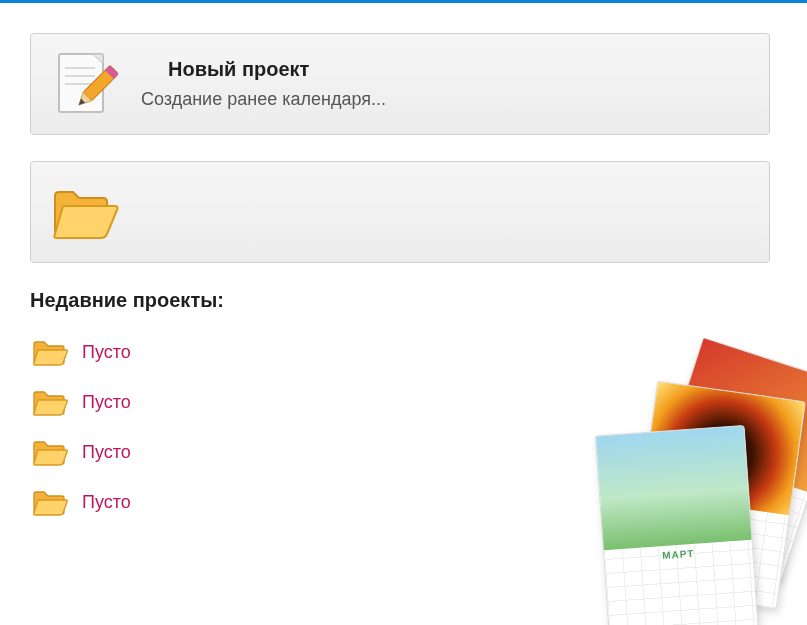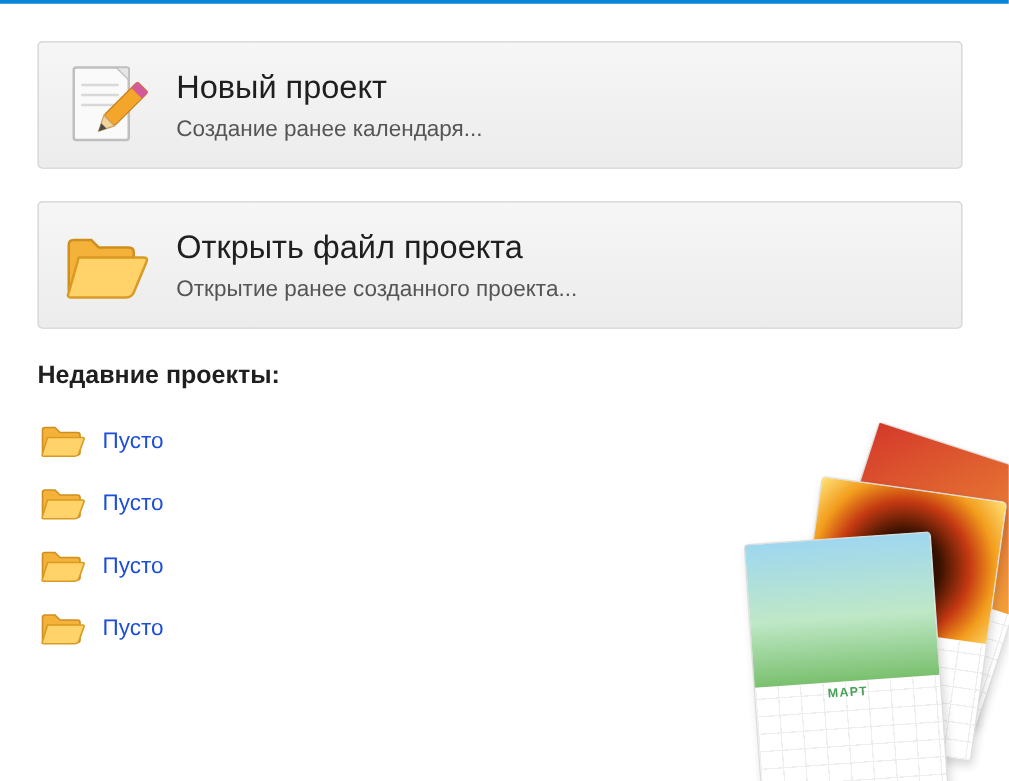--- a/index.html
+++ b/index.html
@@ -21,33 +21,33 @@
     border-radius: 4px;
     padding: 14px 18px;
     display: flex;
     align-items: center;
     gap: 20px;
     cursor: pointer;
     margin-bottom: 26px;
   }
   .action-button .icon { width: 72px; height: 72px; flex: 0 0 72px; display:flex; align-items:center; justify-content:center;}
   .action-text { display:flex; flex-direction:column; gap:8px;}
-  .action-title { font-size: 26px; font-weight: 400; color:#1f1f1f; }
+  .action-title { font-size: 20px; font-weight: 700; color:#1f1f1f;margin-left:27px; }
   .action-desc  { font-size: 18px; color:#555; }
 
   .recent-section { margin-top: 0; }
   .recent-heading { font-size: 20px; font-weight: 700; color:#1f1f1f; margin-bottom: 20px;}
   .recent-list { display:flex; flex-direction:column; gap:10px;}
   .recent-item {
     display:flex; align-items:center; gap:14px;
     padding: 4px 2px;
     cursor: pointer;
   }
   .recent-item .ri-icon { width:36px; height:32px;}
-  .recent-label { font-size: 18px; color:#1d4ed8; }
+  .recent-label { font-size: 18px; color:#be185d; }
 
   
   .calendar-stack{
     position:absolute;
     right:-20px;
     bottom:-10px;
     width:260px;
     height:280px;
     pointer-events:none;
   }
@@ -103,24 +103,20 @@
     <div class="action-desc">Создание ранее календаря...</div>
   </div>
 </div>
 
 <div class="action-button">
   <div class="icon">
     <svg viewBox="0 0 72 72" width="72" height="72">
       <path d="M6 20 L6 56 Q6 60 10 60 L54 60 Q58 60 58 56 L58 26 Q58 22 54 22 L30 22 L24 16 L10 16 Q6 16 6 20 Z" fill="#f4b23a" stroke="#cf8f1f" stroke-width="2"></path>
       <path d="M14 30 L66 30 Q70 30 68 34 L58 58 Q56 62 52 62 L8 62 Q4 62 6 58 Z" fill="#ffd26a" stroke="#d99a22" stroke-width="2"></path>
     </svg>
-  </div>
-  <div class="action-text">
-    <div class="action-title">Открыть файл проекта</div>
-    <div class="action-desc">Открытие ранее созданного проекта...</div>
   </div>
 </div>
 
 <div class="recent-section">
   <div class="recent-heading">Недавние проекты:</div>
   <div class="recent-list">
 
     <div class="recent-item">
       <div class="ri-icon">
         <svg viewBox="0 0 36 32" width="36" height="32">

